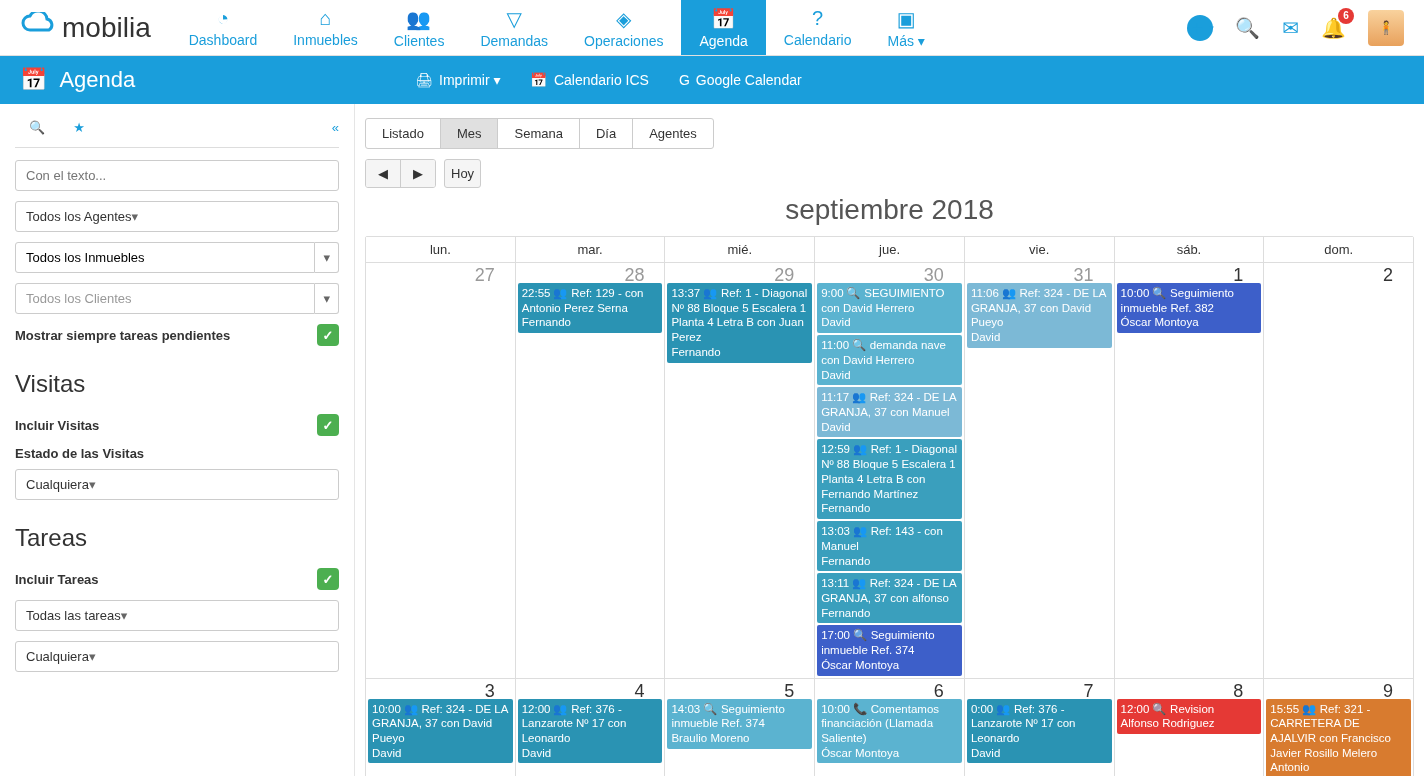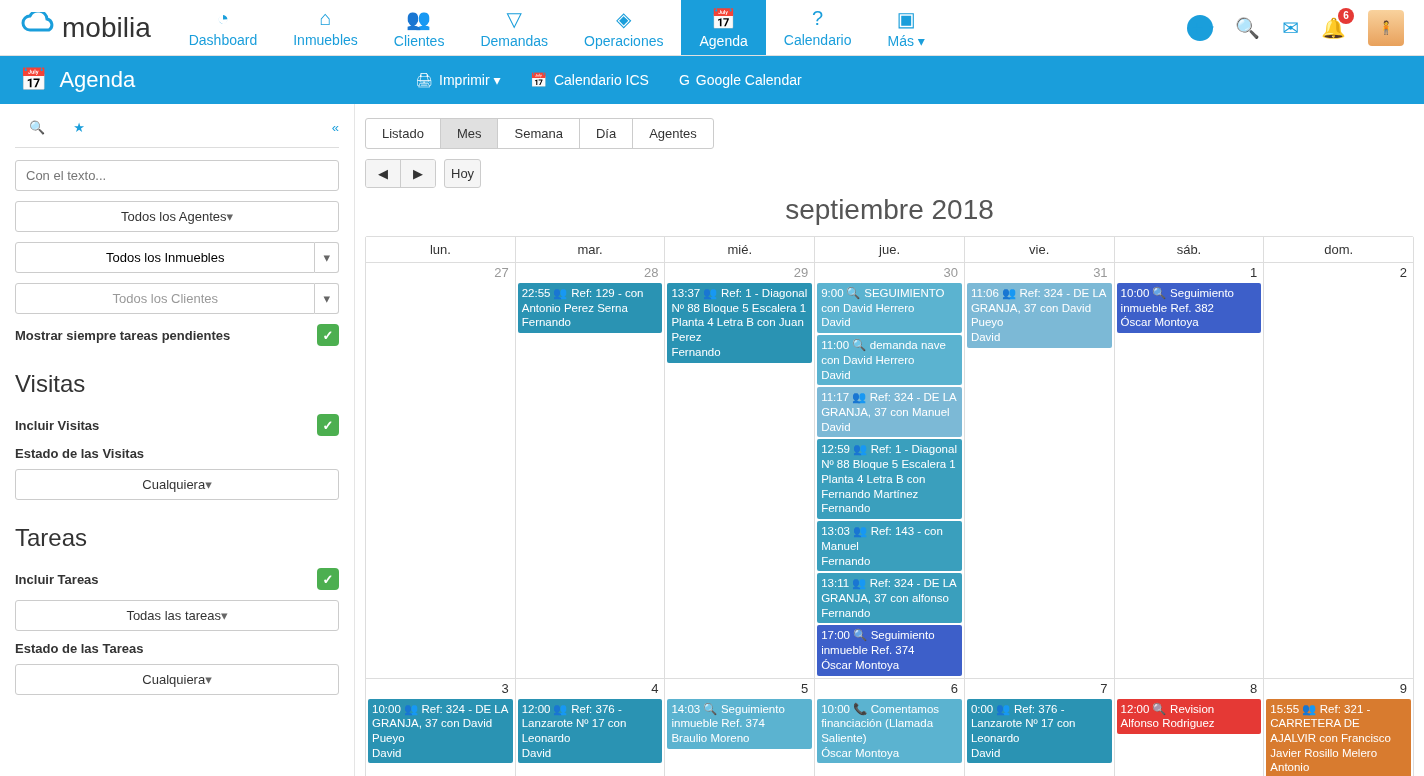--- a/index.html
+++ b/index.html
@@ -19,21 +19,21 @@
 .subhdr{background:#1a9edb;color:#fff;display:flex;align-items:center;height:48px;padding-left:20px}
 .subhdr .sh-title{font-size:22px;font-weight:300;display:flex;align-items:center;gap:12px}
 .subhdr .sh-actions{display:flex;gap:30px;margin-left:280px}
 .subhdr .sh-act{color:#fff;cursor:pointer;font-size:14px;display:flex;align-items:center;gap:6px}
 .layout{display:flex}
 .sidebar{width:355px;padding:12px 15px;border-right:1px solid #e5e5e5}
 .sb-tabs{display:flex;align-items:center;border-bottom:1px solid #ddd;margin-bottom:12px;padding-bottom:8px}
 .sb-tabs .tb{padding:4px 14px;cursor:pointer;color:#1a9edb}
 .sb-tabs .coll{margin-left:auto;color:#1a9edb;cursor:pointer}
 .input,.select{width:100%;padding:7px 10px;border:1px solid #ccc;border-radius:3px;margin-bottom:10px;font-size:13px;background:#fff}
-.select{display:flex;justify-content:center;align-items:center;cursor:pointer}
+.select{display:flex;justify-content:flex-start;align-items:center;cursor:pointer}
 .select .caret{color:#666}
 .sel-split{display:flex;margin-bottom:10px}
 .sel-split .select{margin-bottom:0;border-radius:3px 0 0 3px;flex:1}
 .sel-split .ext{border:1px solid #ccc;border-left:none;border-radius:0 3px 3px 0;padding:7px 8px;color:#666;cursor:pointer}
 .row-tog{display:flex;justify-content:space-between;align-items:center;margin:10px 0;font-weight:bold}
 .toggle{width:22px;height:22px;background:#4caf50;border-radius:4px;display:flex;align-items:center;justify-content:center;color:#fff;font-size:13px;cursor:pointer}
 .sec-h{font-size:24px;font-weight:normal;margin:24px 0 16px}
 .lbl{font-weight:bold;margin:8px 0}
 .main{flex:1;padding:14px 10px}
 .view-tabs{display:inline-flex;border:1px solid #ccc;border-radius:3px;overflow:hidden;margin-bottom:10px}
@@ -46,21 +46,21 @@
 .btn-grp .bg:last-child{border-right:none}
 .btn-today{padding:6px 6px;border:1px solid #ccc;border-radius:3px;background:#f5f5f5;cursor:pointer}
 .cal-title{text-align:center;font-size:28px;color:#555;font-weight:300;margin:4px 0 10px}
 .cal{border:1px solid #ddd;border-radius:2px;width:100%}
 .cal-hdr{display:flex;background:#fff}
 .cal-hdr .ch{flex:1;text-align:center;padding:5px;border-right:1px solid #ddd;border-bottom:1px solid #ddd;font-size:13px}
 .cal-hdr .ch:last-child{border-right:none}
 .cal-row{display:flex}
 .cal-cell{flex:1;min-width:0;border-right:1px solid #ddd;border-bottom:1px solid #ddd;min-height:90px;padding:2px;position:relative}
 .cal-cell:last-child{border-right:none}
-.daynum{position:absolute;top:2px;right:6px;color:#999;font-size:13px}
+.daynum{position:absolute;top:2px;right:20px;color:#999;font-size:18px}
 .daynum.in{color:#333}
 .events{margin-top:18px;display:flex;flex-direction:column;gap:2px}
 .ev{padding:3px 4px;border-radius:2px;color:#fff;font-size:11.5px;line-height:1.28;cursor:pointer;overflow:hidden}
 .ev b{font-weight:normal}
 .c-teal{background:#2a93b3}
 .c-teal2{background:#3a9fbd}
 .c-ltblue{background:#5bb3d0}
 .c-skyblue{background:#7cb9d6}
 .c-blue{background:#3d5fc9}
 .c-red{background:#e53935}
@@ -182,21 +182,20 @@
 
     <div class="sec-h">Tareas</div>
     <div class="row-tog">
       <span>Incluir Tareas</span>
       <div class="toggle">✓</div>
     </div>
     <div class="select">
         <span>Todas las tareas</span>
         <span class="caret">▾</span>
       </div>
-    <div class="lbl">Estado de las Tareas</div>
     <div class="select">
         <span>Cualquiera</span>
         <span class="caret">▾</span>
       </div>
   </div>
 
   <div class="main">
     <div class="view-tabs" id="view-tabs">
         <div class="vt">Listado</div>
         <div class="vt active">Mes</div>

